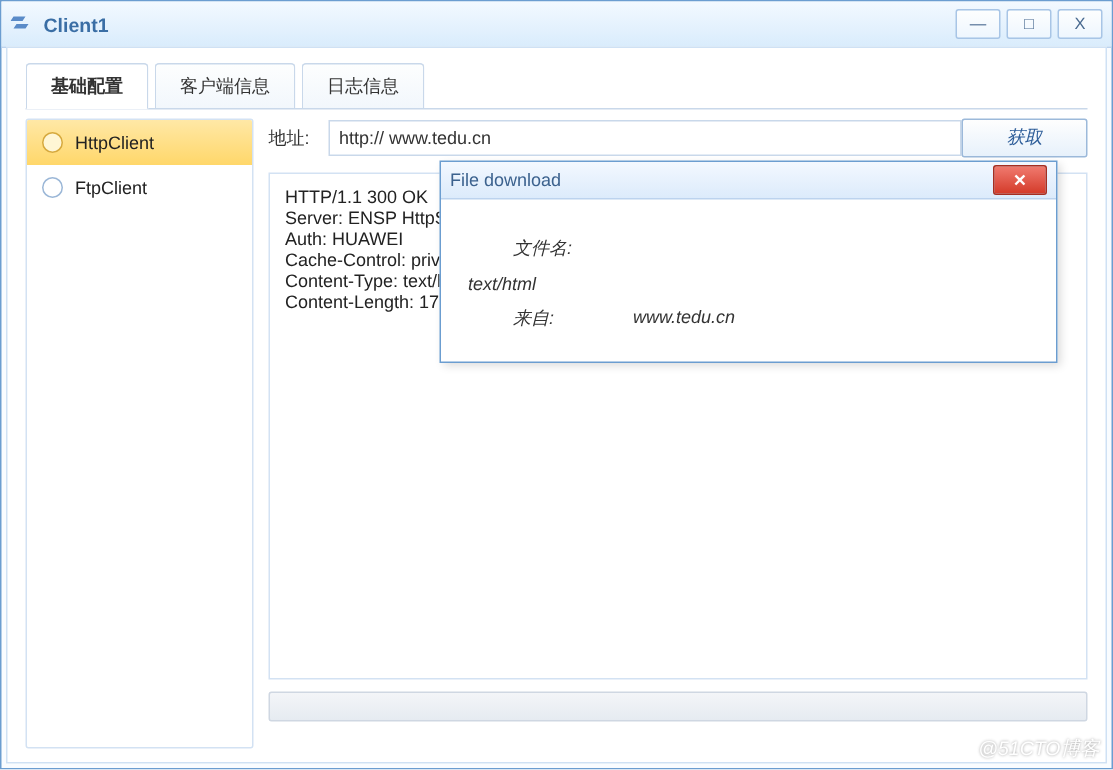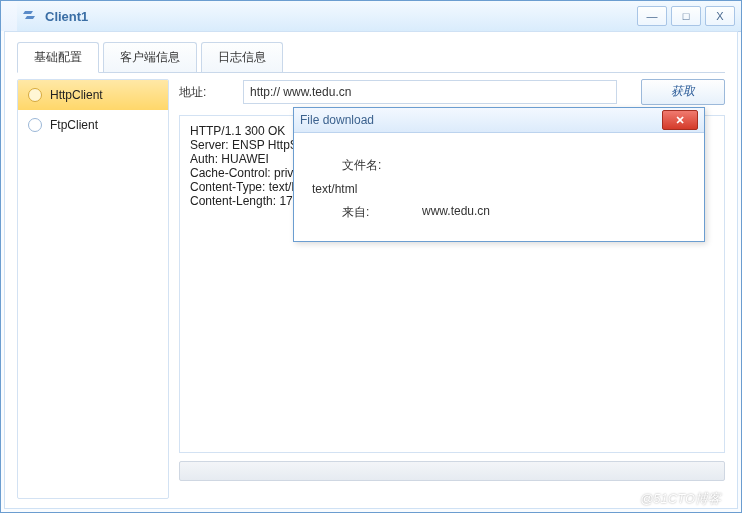--- a/index.html
+++ b/index.html
@@ -1,49 +1,49 @@
 <!DOCTYPE html>
 <html><head>
 <meta charset="utf-8">
 <style>
   html,body{margin:0;padding:0;font-family:"Microsoft YaHei","SimSun",Tahoma,Arial,sans-serif;font-size:12px;background:#fff;color:#222;}
-  .window{width:742px;height:513px;box-sizing:border-box;border:1px solid #6b9dd0;background:linear-gradient(#f4f9ff,#eaf3fe 30px,#f9fcff 30px);position:relative;padding-left:16px;}
+  .window{width:742px;height:513px;box-sizing:border-box;border:1px solid #6b9dd0;background:linear-gradient(#f4f9ff,#eaf3fe 30px,#f9fcff 30px);position:relative;}
   .titlebar{height:30px;display:flex;align-items:center;padding:0 6px;background:linear-gradient(#f3f9ff,#d9ecfc);border-bottom:1px solid #bcd3ee;}
   .titlebar .app-icon{width:16px;height:16px;margin-right:6px;display:flex;align-items:center;justify-content:center;}
   .titlebar .title{color:#3a6ea5;font-weight:bold;font-size:13px;}
   .win-controls{margin-left:auto;display:flex;gap:4px;}
   .win-btn{width:28px;height:18px;border:1px solid #a8c5e6;background:linear-gradient(#fdfefe,#eef6fe);display:flex;align-items:center;justify-content:center;font-size:11px;color:#4a6a90;border-radius:2px;cursor:default;}
   .client-area{position:absolute;top:30px;left:3px;right:3px;bottom:3px;background:#fff;border:1px solid #cfe1f4;box-sizing:border-box;padding:10px 12px;}
   .tabs{display:flex;border-bottom:1px solid #c9d8ea;margin-bottom:0;}
   .tab{padding:6px 16px;border:1px solid #c9d8ea;border-bottom:none;background:linear-gradient(#fdfefe,#f2f7fc);margin-right:4px;border-radius:3px 3px 0 0;color:#333;cursor:default;}
-  .tab.active{background:#fff;border-bottom:1px solid #fff;margin-bottom:-1px;font-weight:400;}
+  .tab.active{background:#fff;border-bottom:1px solid #fff;margin-bottom:-1px;font-weight:700;}
   .body-split{display:flex;height:calc(100% - 36px);margin-top:6px;}
   .sidebar{width:150px;border:1px solid #d3e2f3;border-radius:2px;background:#fff;overflow:hidden;}
   .side-item{display:flex;align-items:center;gap:8px;padding:8px 10px;cursor:default;}
   .side-item .dot{width:12px;height:12px;border-radius:50%;border:1px solid #9bb7d7;background:#fff;}
   .side-item.selected{background:linear-gradient(#ffe8a6,#ffd76a);}
   .side-item.selected .dot{background:#fff6d5;border-color:#d6a93e;}
   .main{flex:1;margin-left:10px;display:flex;flex-direction:column;position:relative;}
-  .url-row{display:flex;align-items:center;gap:24px;margin-bottom:10px;}
+  .url-row{display:flex;align-items:center;gap:0;margin-bottom:10px;}
   .url-row .lbl{width:40px;color:#333;}
   .url-input{flex:1;height:22px;border:1px solid #c9d8ea;padding:0 6px;background:#fff;color:#333;font-family:inherit;font-size:12px;}
   .btn{min-width:62px;height:24px;border:1px solid #9cb9da;background:linear-gradient(#fefefe,#e7f1fb);color:#2d5d99;border-radius:2px;text-align:center;line-height:22px;cursor:default;padding:0 10px;font-style:italic;}
   .response-box{border:1px solid #d3e2f3;height:320px;background:#fff;padding:8px 10px;white-space:pre;font-family:Tahoma,Arial,sans-serif;font-size:12px;color:#222;overflow:hidden;position:relative;}
   .hscroll{height:18px;border:1px solid #cfd7e2;background:linear-gradient(#f3f5f8,#e6ebf1);margin-top:8px;border-radius:2px;}
   
   .dlg{position:absolute;left:292px;top:106px;width:410px;border:1px solid #6b9dd0;background:#fff;box-shadow:2px 2px 6px rgba(0,0,0,.15);}
   .dlg-title{height:24px;background:linear-gradient(#f3f8ff,#dcebfb);border-bottom:1px solid #bcd3ee;display:flex;align-items:center;padding:0 6px;color:#3c628e;}
   .dlg-title .spacer{flex:1;}
   .dlg-close{width:34px;height:18px;background:linear-gradient(#f07a6f,#d43b2a);border:1px solid #a52e21;border-radius:2px;display:flex;align-items:center;justify-content:center;color:#fff;font-weight:bold;font-size:11px;cursor:default;}
   .dlg-body{padding:16px 18px 12px 18px;font-size:12px;color:#222;}
-  .dlg-row{display:flex;margin:8px 0;}
+  .dlg-row{display:flex;margin:8px 0;font-style:italic;}
   .dlg-row .k{width:80px;text-align:left;padding-left:30px;color:#333;}
   .dlg-row .v{color:#333;}
   .dlg-buttons{display:flex;justify-content:flex-end;gap:10px;padding:0 14px 14px 0;}
-  .watermark{position:absolute;right:20px;bottom:4px;color:#fff;font-style:italic;font-size:13px;opacity:.85;text-shadow:0 0 2px #888;}
+  .watermark{position:absolute;right:8px;bottom:4px;color:#fff;font-style:italic;font-size:13px;opacity:.85;text-shadow:0 0 2px #888;}
 </style>
 </head>
 <body>
 
 <div class="window">
   <div class="titlebar">
     <span class="app-icon">
       <svg width="16" height="16" viewBox="0 0 16 16">
           <path d="M2 3 h8 l-2 3 h-8 z M4 8 h8 l-2 3 h-8 z" fill="#5a8bc8"></path>
         </svg>

